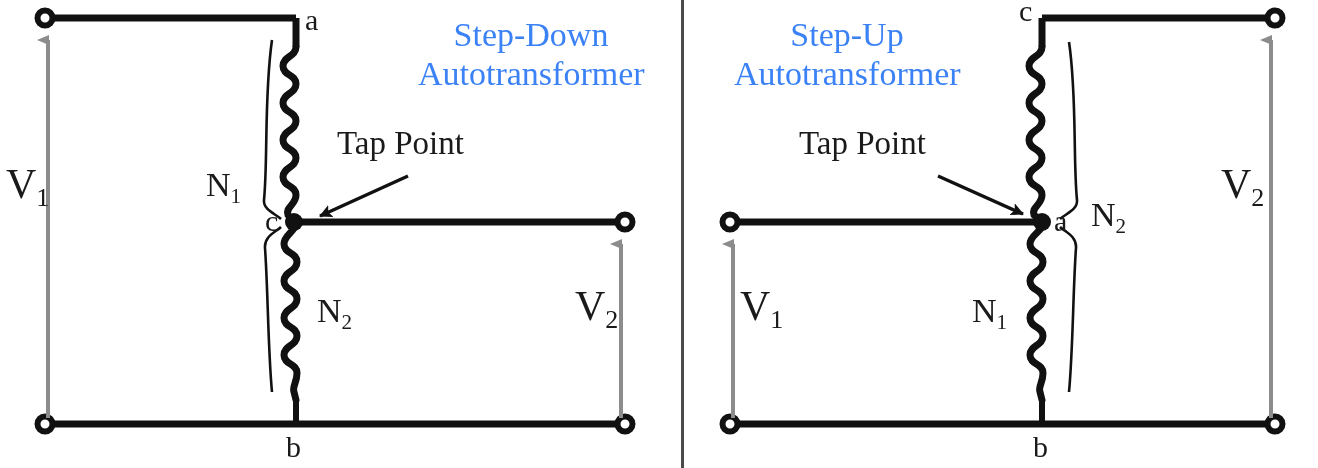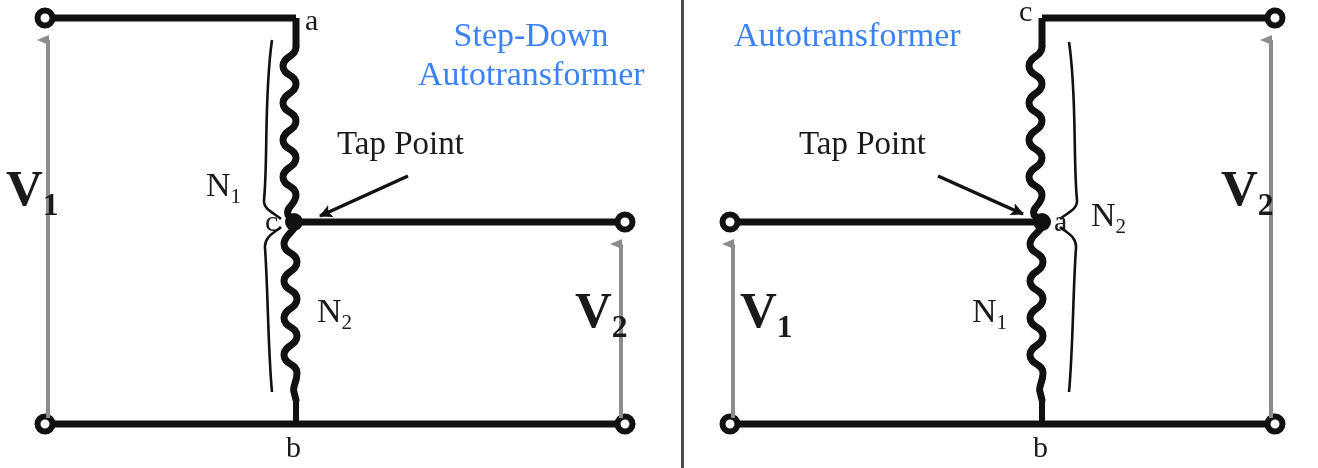--- a/index.html
+++ b/index.html
@@ -5,21 +5,21 @@
   html,body{margin:0;padding:0;background:#ffffff;}
   body{width:1318px;height:468px;overflow:hidden;font-family:"Liberation Serif",serif;}
   #root{position:relative;width:1318px;height:468px;background:#fff;}
   .panel{position:absolute;top:0;height:468px;}
   #panel-left{left:0;width:683px;}
   #panel-right{left:683px;width:635px;}
   .divider{position:absolute;left:681px;top:0;width:3px;height:468px;background:#4a4a4a;}
   svg{display:block;position:absolute;left:0;top:0;}
   .lbl{position:absolute;color:#1a1a1a;font-family:"Liberation Serif",serif;line-height:1;white-space:nowrap;}
   .node-lbl{font-size:30px;}
-  .vlbl{font-size:51px;font-weight:bold;}
+  .vlbl{font-size:42px;}
   .nlbl{font-size:34px;}
   .tap{font-size:33px;}
   .title{position:absolute;color:#3b82f6;font-size:34px;font-family:"Liberation Serif",serif;
          text-align:center;line-height:1.14;white-space:nowrap;}
   .sub{font-size:0.62em;vertical-align:-0.32em;letter-spacing:0;}
 </style>
 </head>
 <body>
 
 <div id="root">
@@ -180,20 +180,21 @@
       <path d="M377,227 C382,232 394,236 393,248 C390,290 390,350 386,392" fill="none" stroke="#111111" stroke-width="2.6"></path>
 
       <line x1="50" y1="418" x2="50" y2="244" stroke="#8c8c8c" stroke-width="4" marker-end="url(#ahGrayR)"></line>
 
       <line x1="588" y1="418" x2="588" y2="40" stroke="#8c8c8c" stroke-width="4" marker-end="url(#ahGrayR)"></line>
 
       <line x1="255" y1="176" x2="340" y2="214" stroke="#111111" stroke-width="3.4" marker-end="url(#ahBlackR)"></line>
     </svg>
 
     <div class="title" style="left:51px;top:16px;width:226px;">
+      <div>Step-Up</div>
       <div>Autotransformer</div>
     </div>
 
     <span class="lbl tap" style="left:116px;top:127px;">Tap Point</span>
 
     <span class="lbl node-lbl" style="left:336px;top:-4px;">c</span>
     <span class="lbl node-lbl" style="left:371px;top:206px;">a</span>
     <span class="lbl node-lbl" style="left:350px;top:432px;">b</span>
 
     <span class="lbl nlbl" style="left:408px;top:198px;"><span>N</span><span class="sub">2</span></span>

